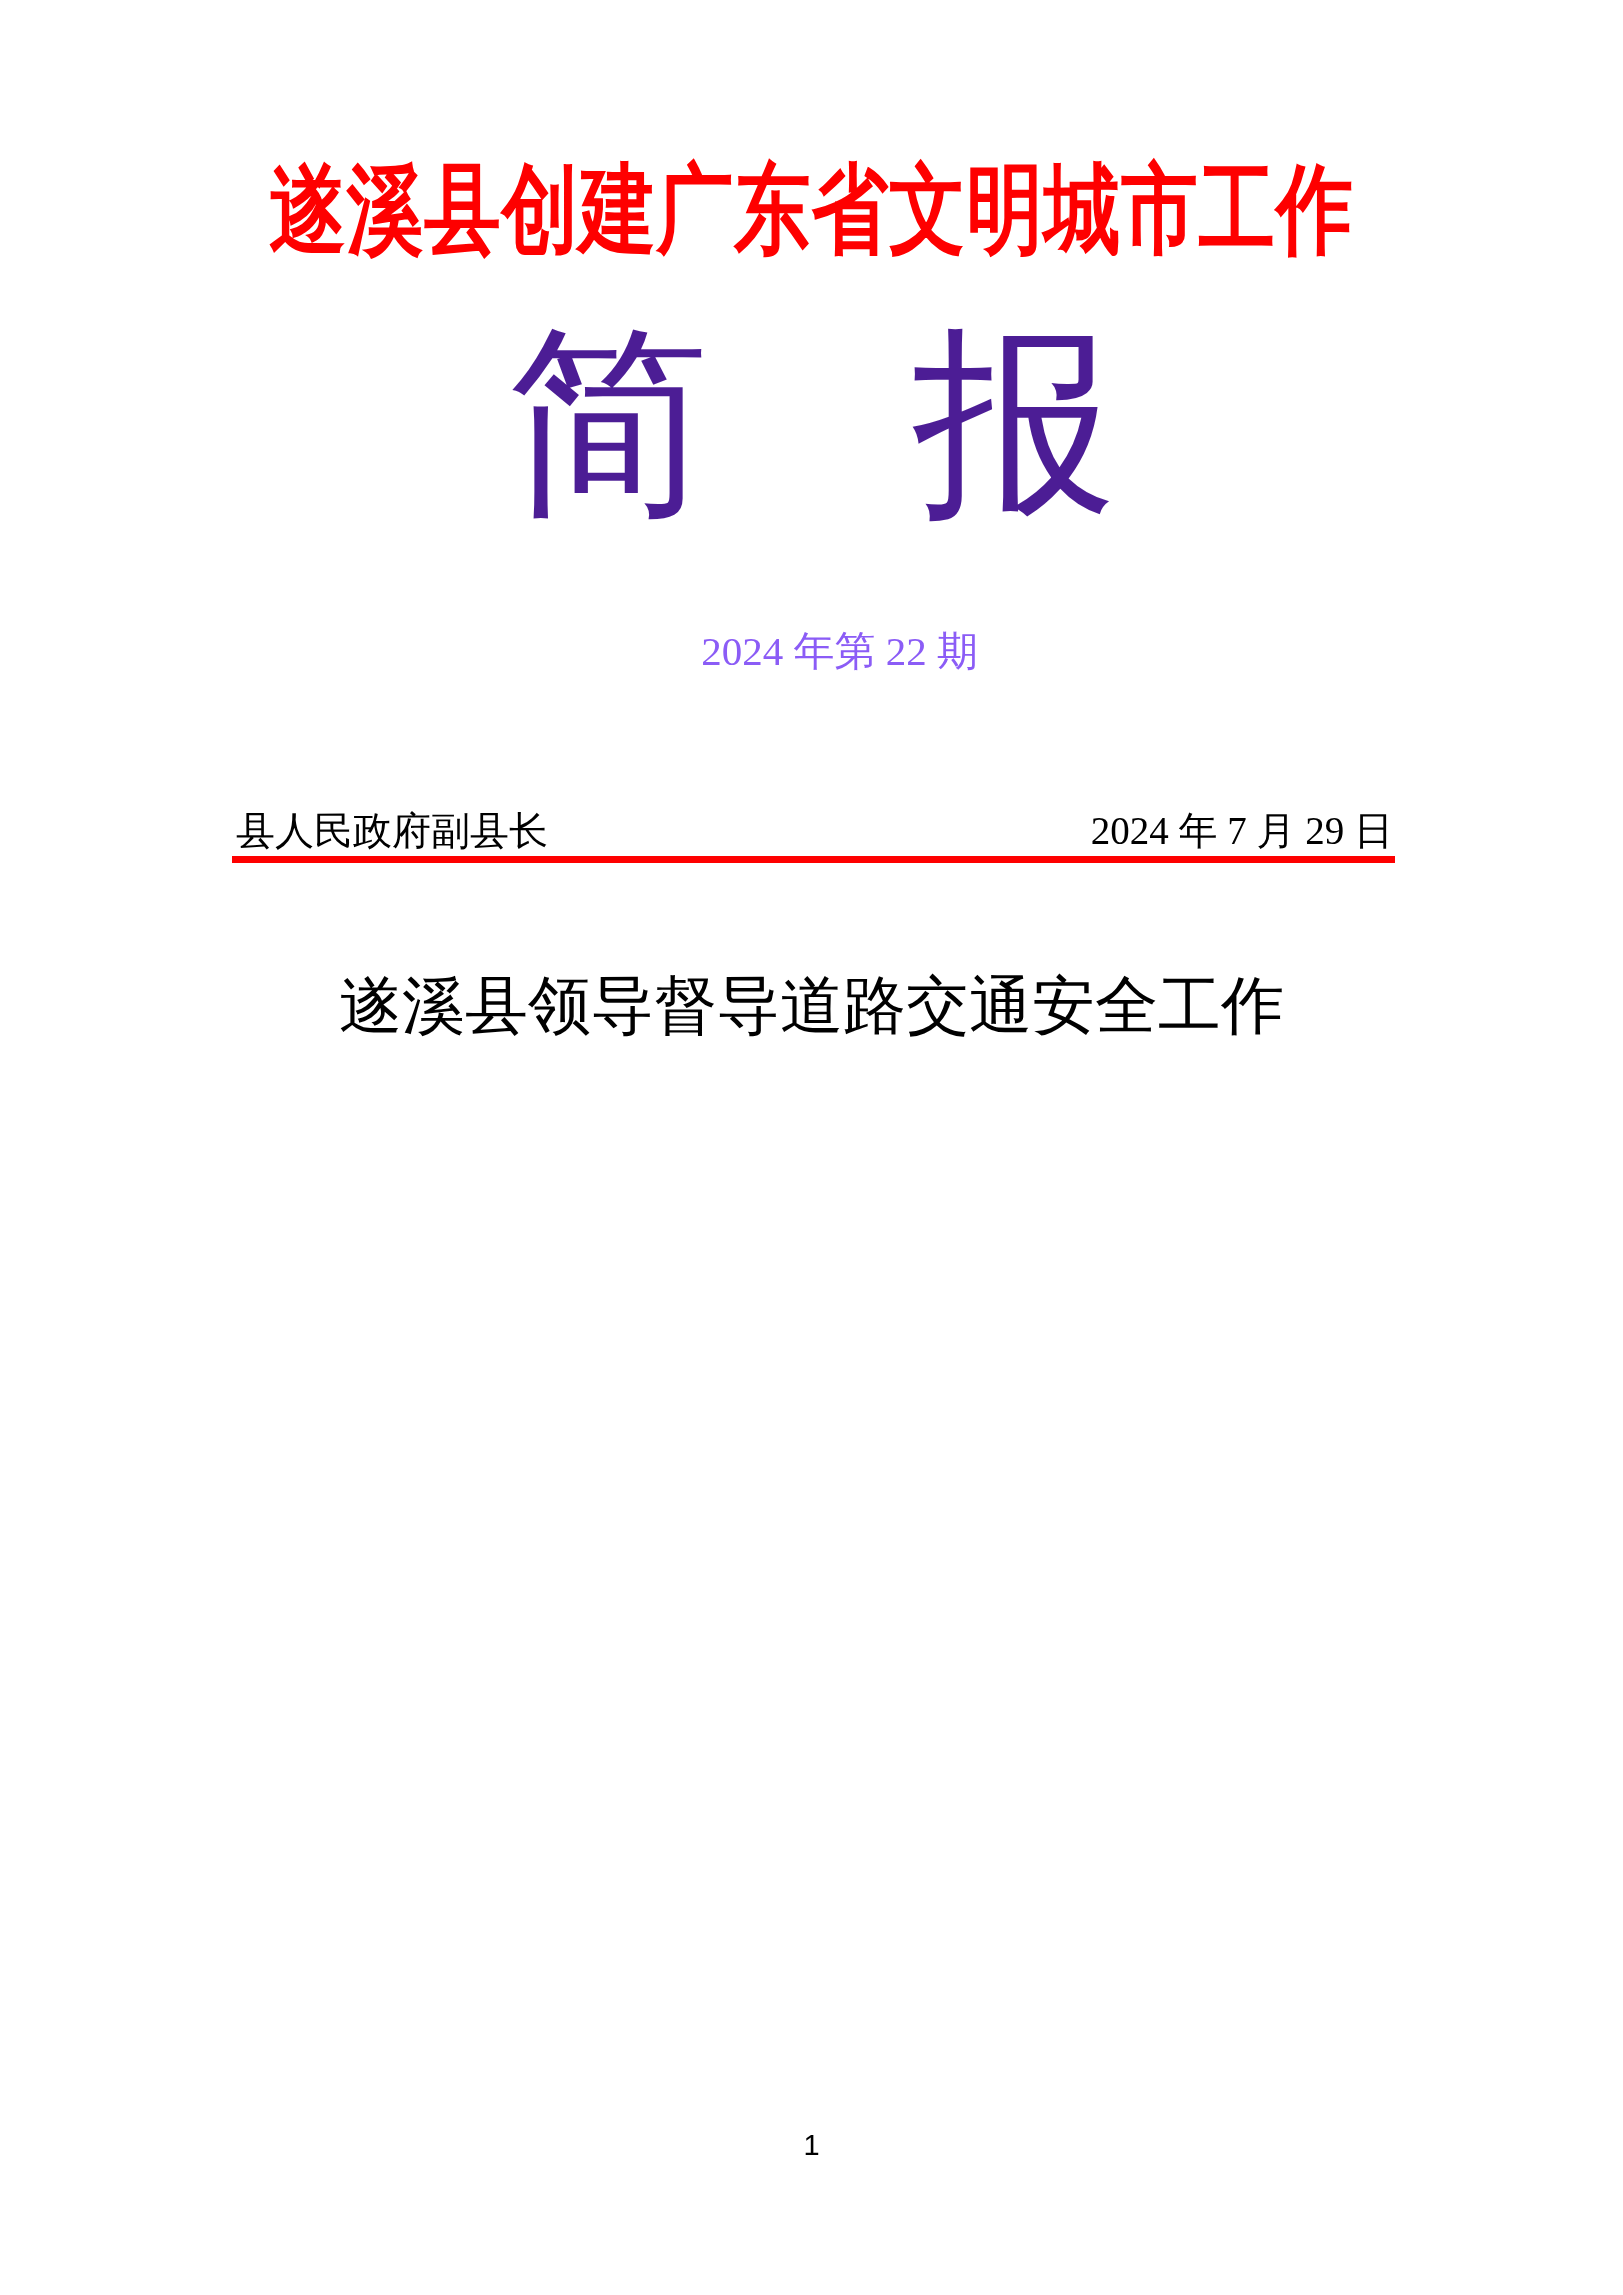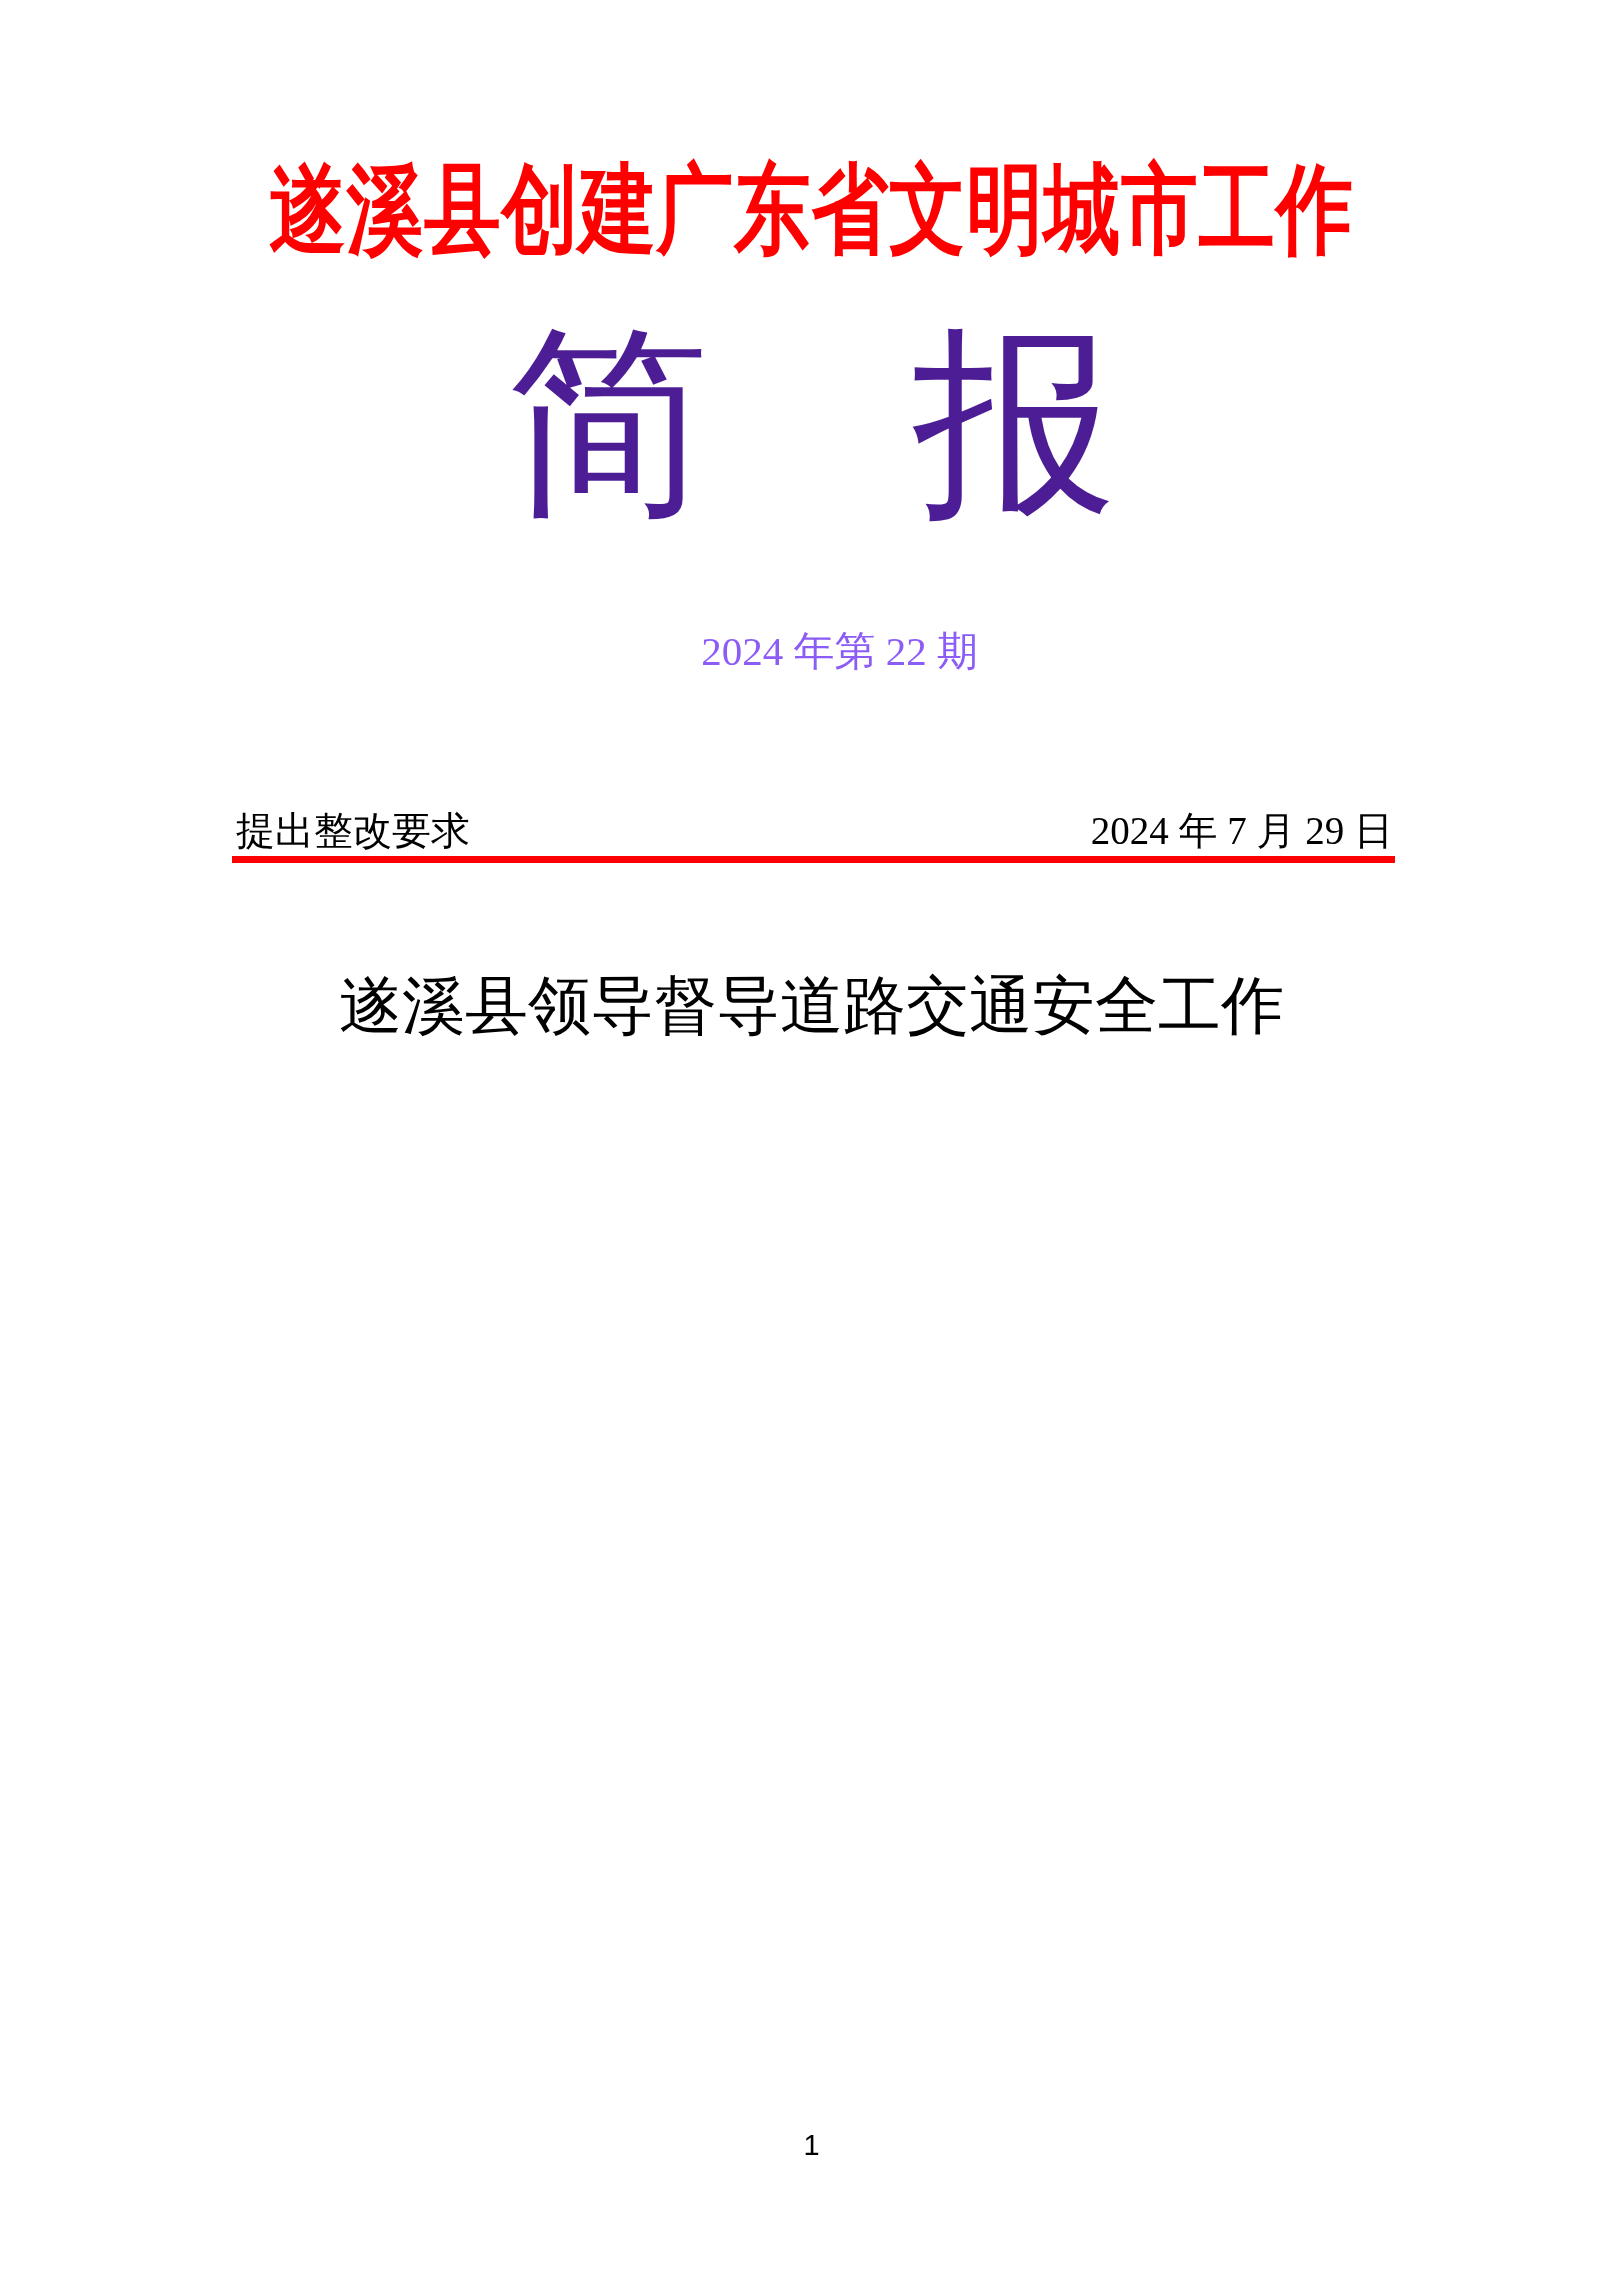--- a/index.html
+++ b/index.html
@@ -129,21 +129,21 @@
 
 <div class="page">
 
   <div class="org-title">遂溪县创建广东省文明城市工作</div>
 
   <div class="brief-title">简　报</div>
 
   <div class="issue-line">2024 年第 22 期</div>
 
   <div class="editor-row">
-    <span class="editor-name">提出整改要求</span>
+    <span class="editor-name">县人民政府副县长</span>
     <span class="issue-date">2024 年 7 月 29 日</span>
   </div>
 
   <div class="divider-rule"></div>
 
   <div class="headline">遂溪县领导督导道路交通安全工作</div>
 
 
   <div class="page-number">1</div>
 

